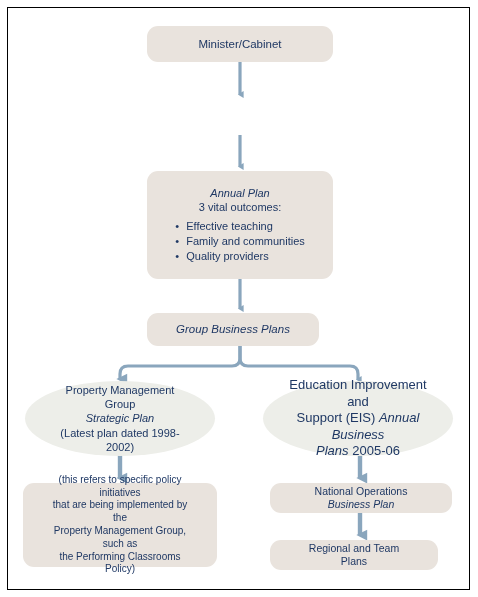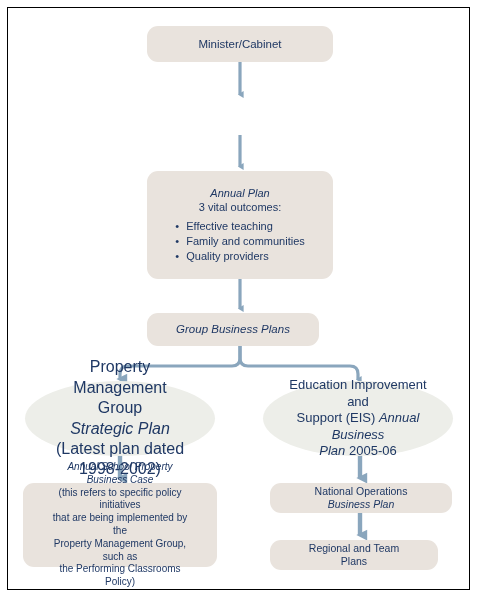--- a/index.html
+++ b/index.html
@@ -74,21 +74,21 @@
 
   .ital { font-style: italic; }
   .line { display: block; }
 
   
   #node-minister  { left: 147px; top: 26px;  width: 186px; height: 36px;  font-size: 11.5px; }
   #node-soi       { left: 147px; top: 99px;  width: 186px; height: 36px;  font-size: 11.5px; font-style: italic; }
   #node-annual    { left: 147px; top: 171px; width: 186px; height: 108px; font-size: 11px; }
   #node-group     { left: 147px; top: 313px; width: 172px; height: 33px;  font-size: 11.5px; font-style: italic; }
 
-  #node-pmg       { left: 25px;  top: 381px; width: 190px; height: 75px;  font-size: 16px; }
+  #node-pmg       { left: 25px;  top: 381px; width: 190px; height: 75px;  font-size: 11px; }
   #node-eis       { left: 263px; top: 381px; width: 190px; height: 75px;  font-size: 13px; }
 
   #node-aspbc     { left: 23px;  top: 483px; width: 194px; height: 84px;  font-size: 10px; }
   #node-natops    { left: 270px; top: 483px; width: 182px; height: 30px;  font-size: 10.5px; }
   #node-regional  { left: 270px; top: 540px; width: 168px; height: 30px;  font-size: 10.5px; }
 
   
   .bullets {
     display: inline-block;
     text-align: left;
@@ -170,27 +170,26 @@
       <span class="line">Property Management Group</span>
       <span class="line ital">Strategic Plan</span>
       <span class="line">(Latest plan dated 1998-2002)</span>
     </span>
   </div>
 
   <div class="node ellipse" id="node-eis">
     <span class="txt">
       <span class="line">Education Improvement and</span>
       <span class="line"><span>Support (EIS) </span><span class="ital">Annual Business</span></span>
-      <span class="line"><span class="ital">Plan</span><span> 2005-06</span></span>
+      <span class="line"><span class="ital">Plans</span><span> 2005-06</span></span>
     </span>
   </div>
 
   <div class="node box" id="node-aspbc">
     <span class="txt">
-      <span class="line ital">Annual School Property Business Case</span>
       <span class="line">(this refers to specific policy initiatives</span>
       <span class="line">that are being implemented by the</span>
       <span class="line">Property Management Group, such as</span>
       <span class="line">the Performing Classrooms Policy)</span>
     </span>
   </div>
 
   <div class="node box" id="node-natops">
     <span class="txt"><span>National Operations </span><span class="ital">Business Plan</span></span>
   </div>

